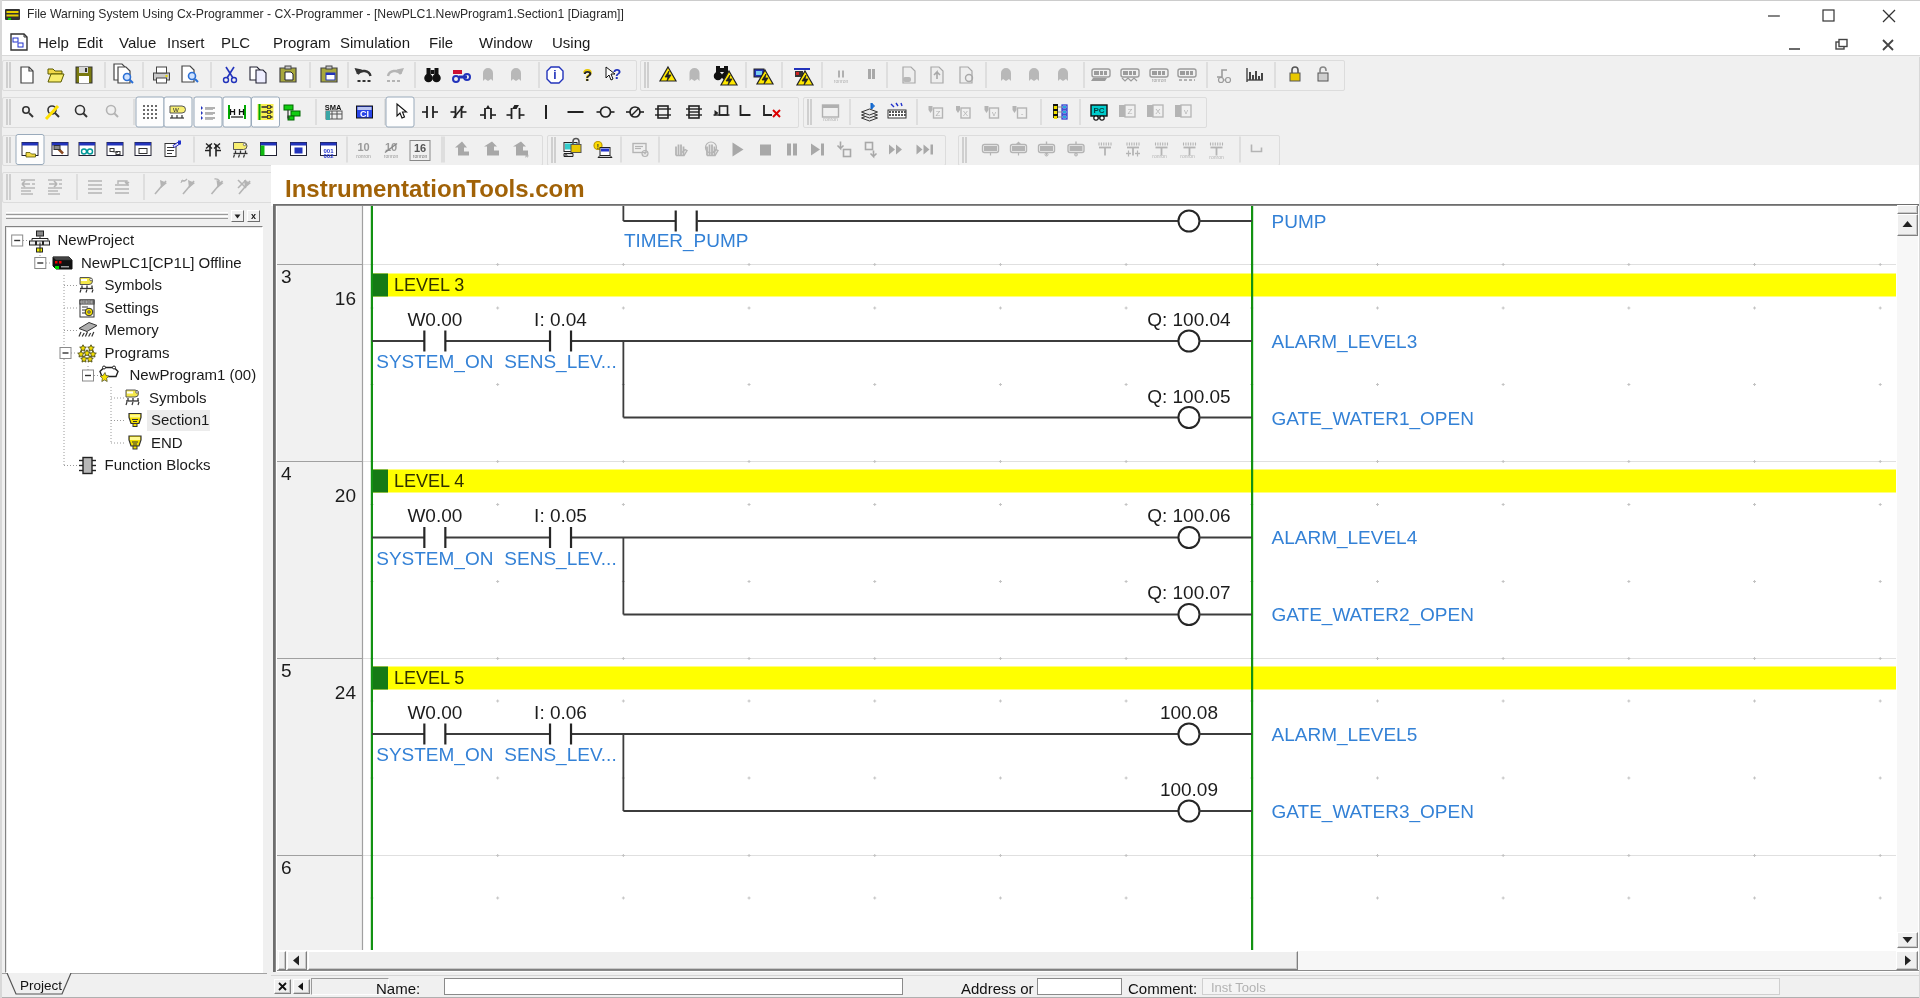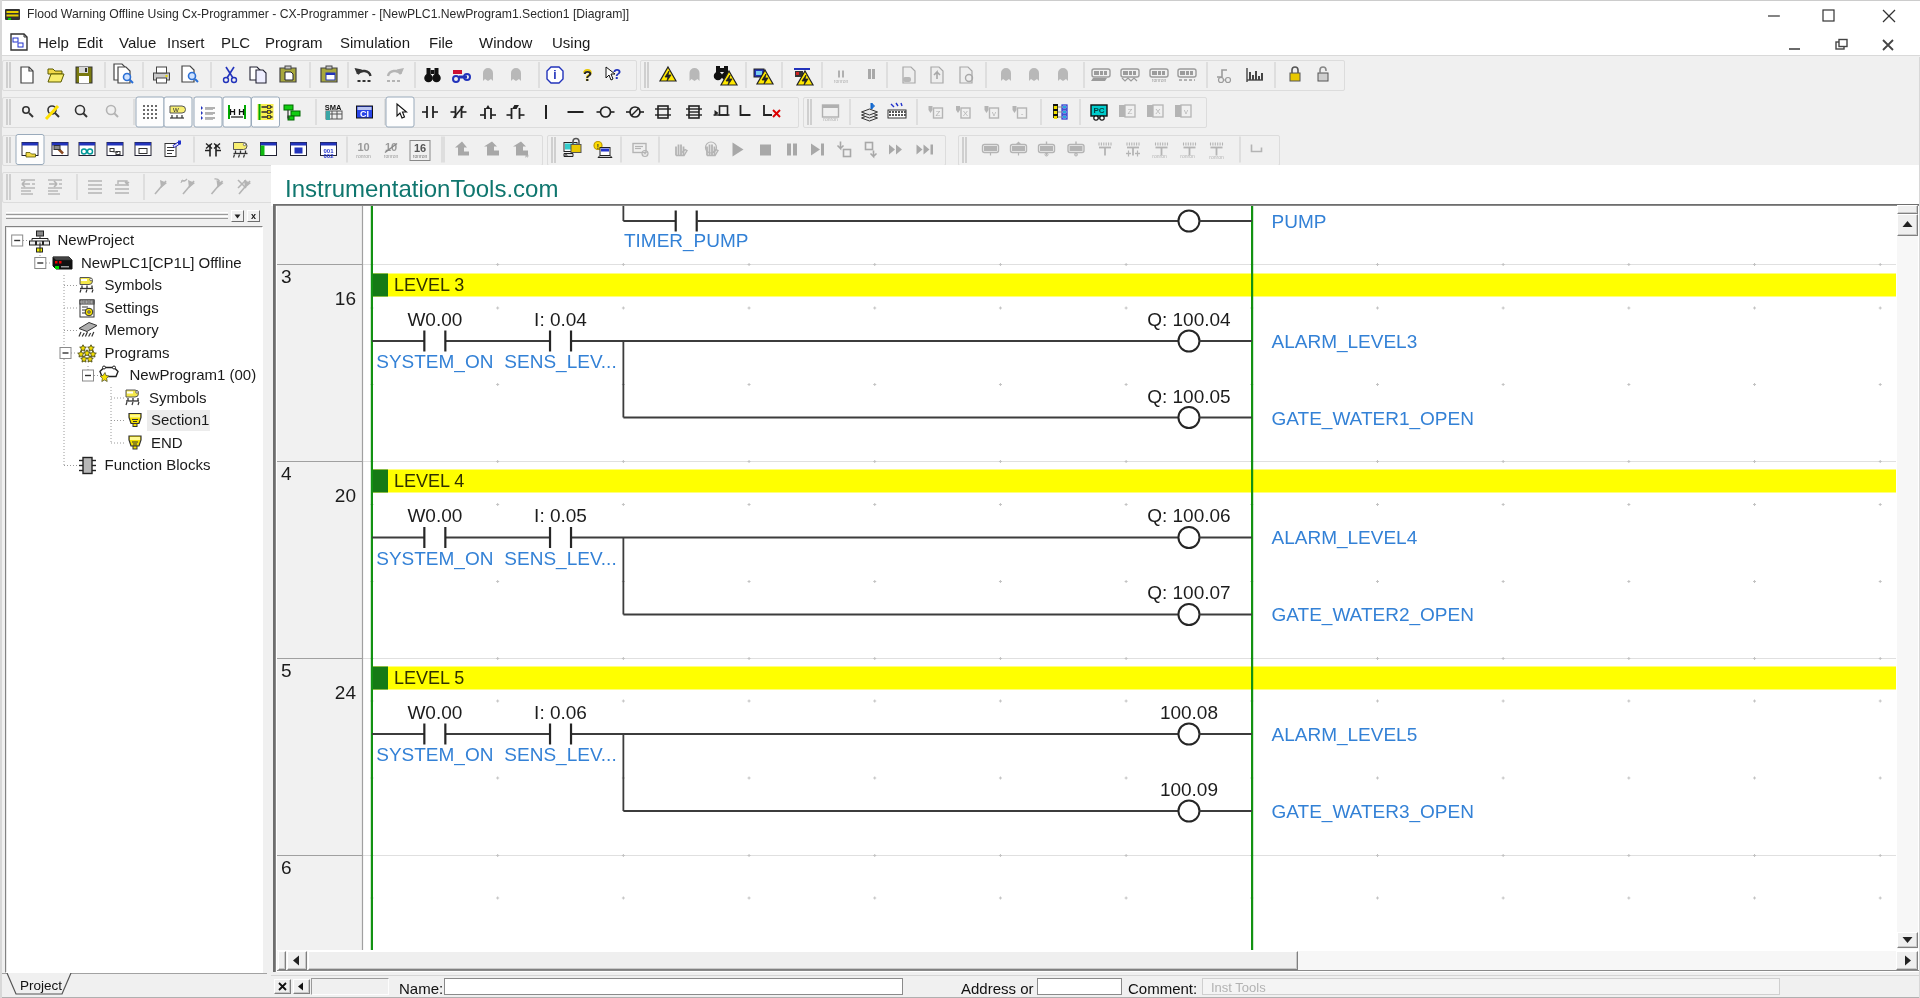--- a/index.html
+++ b/index.html
@@ -3,21 +3,21 @@
 *{margin:0;padding:0;box-sizing:border-box}
 body{width:1920px;height:998px;position:relative;overflow:hidden;font-family:"Liberation Sans",sans-serif;background:#f0f0f0}
 .abs{position:absolute}
 .titlebar{left:0;top:0;width:1920px;height:30px;background:#fff;border-top:1px solid #ccc}
 .menubar{left:0;top:30px;width:1920px;height:26px;background:#fff;border-bottom:1px solid #d9d9d9}
 .menubar span{position:absolute;top:4px;font-size:15px;color:#1a1a1a}
 .tbarea{left:0;top:57px;width:1920px;height:149px;background:#f0f0f0}
 .tgroup{position:absolute;border:1px solid #dcdcdc;border-radius:2px}
 .grip{position:absolute;width:5px;border-left:2px solid #cfcfcf;border-right:2px solid #cfcfcf;height:26px}
 .white-strip{left:271px;top:165px;width:1649px;height:41px;background:#fff}
-.itools{left:285px;top:175px;font-size:24px;font-weight:normal;color:#0f766e;letter-spacing:0px}
+.itools{left:285px;top:175px;font-size:24px;font-weight:bold;color:#a16207;letter-spacing:0px}
 .panel{left:0;top:206px;width:270px;height:792px;background:#f0f0f0}
 .treebox{left:5px;top:226px;width:258px;height:747px;background:#fff;border:1px solid #828282;border-right-color:#fff;border-bottom-color:#fff;box-shadow:1px 1px 0 #e8e8e8 inset}
 .gripline{position:absolute;height:3px;border-top:1px solid #fff;border-bottom:1px solid #9a9a9a;background:#e8e8e8}
 .sbtn{position:absolute;background:#f0f0f0;border:1px solid;border-color:#fff #6d6d6d #6d6d6d #fff;font-size:9px;text-align:center;color:#111}
 .ladwin{left:273px;top:204px;width:1646px;height:767px;background:#fff}
 .vsb{left:1897px;top:206px;width:21px;height:743px;background:#f7f7f7}
 .hsb{left:277px;top:950.5px;width:1641px;height:19px;background:#f7f7f7}
 .sbb{position:absolute;background:#efefef;border:1px solid;border-color:#ffffff #808080 #808080 #ffffff;box-shadow:inset -1px -1px 0 #c8c8c8}
 .findbar{left:271px;top:975px;width:1649px;height:23px;background:#f0f0f0;border-top:1px solid #d5d5d5}
 .fld{position:absolute;background:#fff;border:1px solid #8a8a8a;height:17px;top:978px;line-height:15px}
@@ -25,35 +25,35 @@
 .tab{left:7px;top:973px;width:260px;height:24px;background:#f0f0f0}
 </style></head><body>
 
 <div class="abs titlebar"></div>
 <svg class="abs" style="left:4px;top:6px" width="18" height="18">
     <rect x="1" y="3" width="15" height="11" fill="#333" rx="1"></rect>
     <rect x="2.5" y="5" width="12" height="2" fill="#e8d000"></rect>
     <rect x="2.5" y="8.5" width="12" height="2" fill="#e8d000"></rect>
     <rect x="4" y="12" width="3" height="2" fill="#0c0"></rect>
   </svg>
-<div class="abs" style="left:27px;top:7px;font-size:12.2px;color:#2b2b2b">Flood Warning Offline Using Cx-Programmer - CX-Programmer - [NewPLC1.NewProgram1.Section1 [Diagram]]</div>
+<div class="abs" style="left:27px;top:7px;font-size:12.2px;color:#2b2b2b">File Warning System Using Cx-Programmer - CX-Programmer - [NewPLC1.NewProgram1.Section1 [Diagram]]</div>
 <svg class="abs" style="left:1760px;top:8px" width="150" height="16">
  <line x1="8" y1="8" x2="20" y2="8" stroke="#333" stroke-width="1.2"></line>
  <rect x="63" y="2" width="11" height="11" fill="none" stroke="#333" stroke-width="1.2"></rect>
  <line x1="123" y1="2" x2="135" y2="14" stroke="#333" stroke-width="1.2"></line>
     <line x1="135" y1="2" x2="123" y2="14" stroke="#333" stroke-width="1.2"></line>
 </svg>
 
 <div class="abs menubar">
  <span style="left:38px">Help</span>
     <span style="left:77px">Edit</span>
     <span style="left:119px">Value</span>
  <span style="left:167px">Insert</span>
     <span style="left:221px">PLC</span>
-    <span style="left:265px">Program</span>
+    <span style="left:273px">Program</span>
  <span style="left:340px">Simulation</span>
     <span style="left:429px">File</span>
     <span style="left:479px">Window</span>
  <span style="left:552px">Using</span>
 </div>
 <svg class="abs" style="left:9px;top:31px" width="20" height="22">
     <path d="M2,3 h13 l3,3 v13 h-16 z" fill="#fff" stroke="#333" stroke-width="1.4"></path>
     <path d="M15,3 v3 h3" fill="none" stroke="#333"></path>
     <rect x="4" y="7" width="5" height="4" fill="none" stroke="#23c"></rect>
     <rect x="9" y="12" width="5" height="4" fill="none" stroke="#23c"></rect>
@@ -882,21 +882,21 @@
 <div class="abs findbar"></div>
 <div class="sbb" style="left:274px;top:979px;width:17px;height:15px"></div>
 <svg class="abs" style="left:274px;top:979px" width="17" height="15">
     <path d="M5,4 l7,7 M12,4 l-7,7" stroke="#111" stroke-width="1.8"></path>
   </svg>
 <div class="sbb" style="left:292.5px;top:979px;width:17px;height:15px"></div>
 <svg class="abs" style="left:292.5px;top:979px" width="17" height="15">
     <path d="M10,3.5 l-5,4 l5,4 z" fill="#111"></path>
   </svg>
 <div class="abs" style="left:311px;top:978px;width:78px;height:17px;background:#f0f0f0;border:1px solid;border-color:#9a9a9a #fdfdfd #fdfdfd #9a9a9a"></div>
-<div class="flbl" style="left:399px">Name:</div>
+<div class="flbl" style="left:376px">Name:</div>
 <div class="fld" style="left:444px;width:459px"></div>
 <div class="flbl" style="left:961px">Address or Value:</div>
 <div class="fld" style="left:1037px;width:85px"></div>
 <div class="flbl" style="left:1128px">Comment:</div>
 <div class="fld" style="left:1202px;width:578px;background:#f4f4f4;border-color:#cfcfcf">
     <span style="position:absolute;left:8px;top:1px;font-size:13px;color:#b2b2b2">Inst Tools</span>
   </div>
 <div class="abs" style="left:0;top:996.5px;width:1920px;height:1.5px;background:#b0b0b0"></div>
 <div class="abs" style="left:0;top:0;width:1.5px;height:998px;background:#d8d8d8"></div>
 <div class="abs" style="left:1918.5px;top:57px;width:1.5px;height:941px;background:#d8d8d8"></div>

